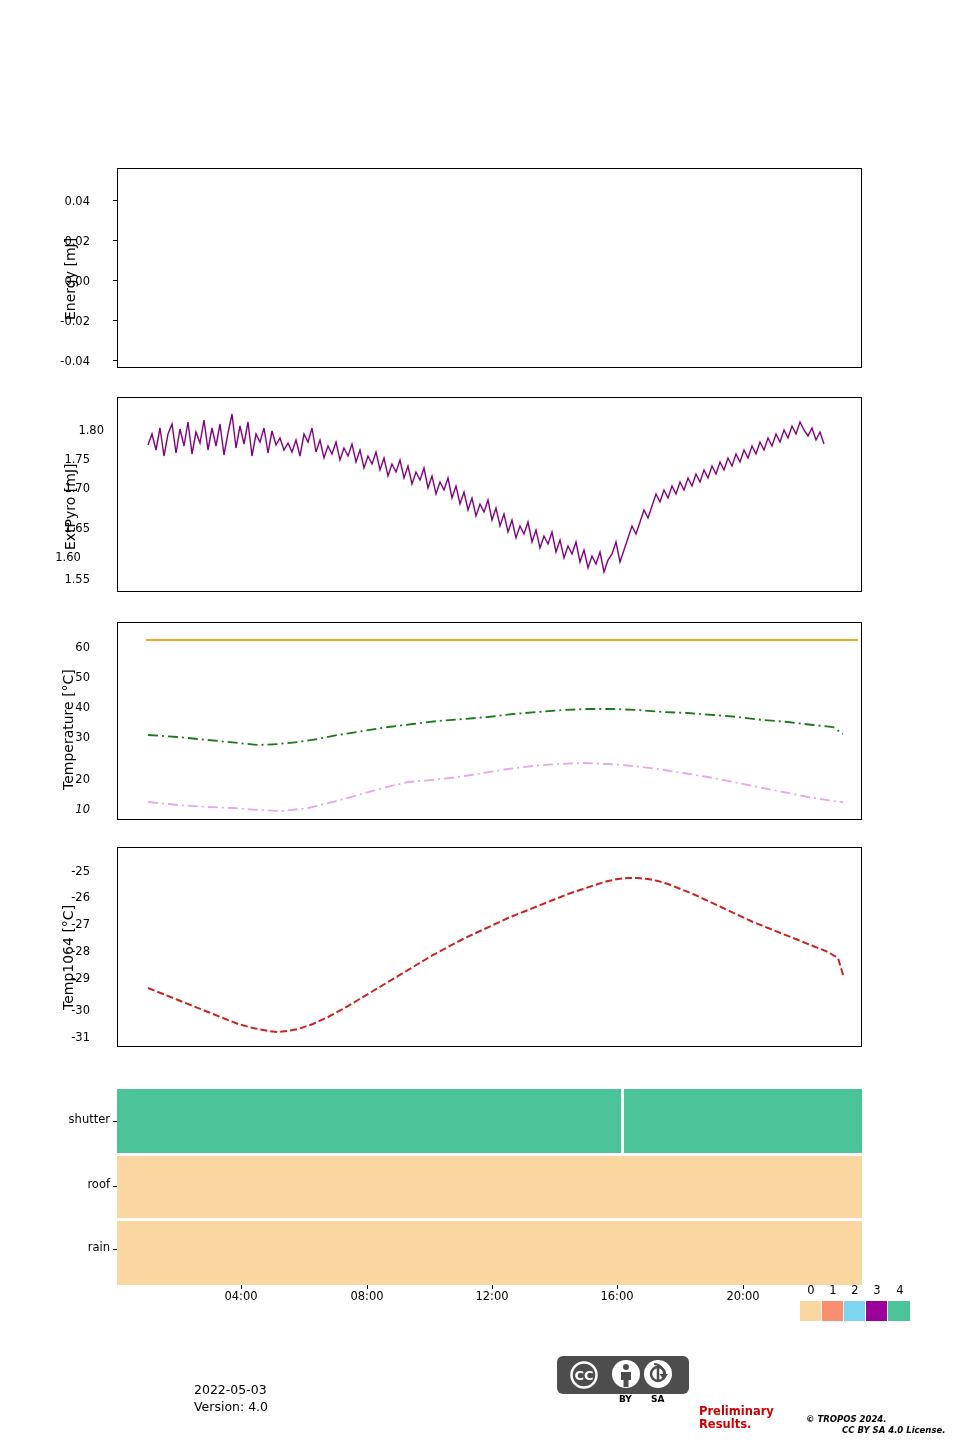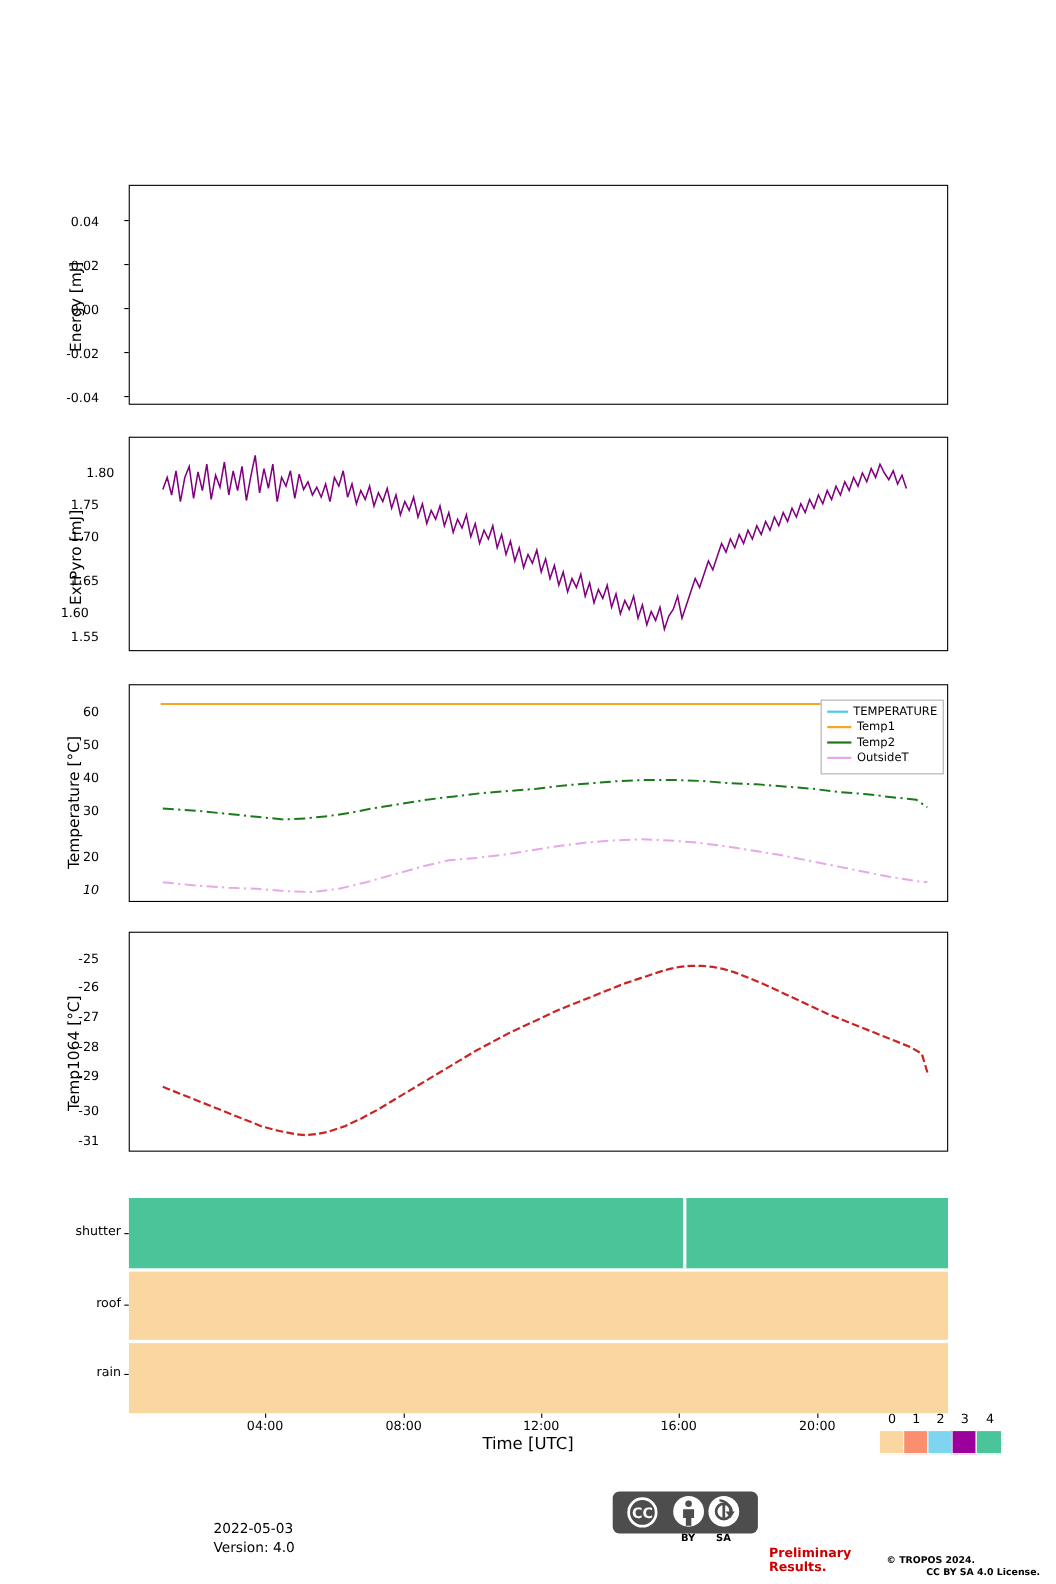--- a/index.html
+++ b/index.html
@@ -129,20 +129,21 @@
     color: #cc0000;
     font-weight: bold;
     font-size: 11.5px;
     line-height: 13px;
   }
   .copyright {
     position: absolute;
     font-weight: bold;
     font-size: 8.5px;
     line-height: 11px;
+    font-style: italic;
   }
   svg { display: block; }
 </style>
 </head>
 <body>
 
 <div class="figure">
 
 
   <div class="axes" style="left:117px; top:168px; width:745px; height:200px;">
@@ -184,38 +185,20 @@
     </svg>
   </div>
   <div class="ylabel" style="left:60px; top:790px;">Temperature [°C]</div>
   <div class="ytick" style="left:62px; top:640px; width:28px;">60</div>
   <div class="ytick" style="left:62px; top:670px; width:28px;">50</div>
   <div class="ytick" style="left:62px; top:700px; width:28px;">40</div>
   <div class="ytick" style="left:62px; top:730px; width:28px;">30</div>
   <div class="ytick" style="left:62px; top:772px; width:28px;">20</div>
   <div class="ytick" style="left:62px; top:802px; width:28px;font-style:italic;">10</div>
 
-  <div class="legend" style="left:746px; top:636px; width:112px; height:68px;">
-    <div class="legend-row">
-      <span class="legend-swatch" style="border-top-color:#4cc9e8;"></span>
-      <span class="legend-label">TEMPERATURE</span>
-    </div>
-    <div class="legend-row">
-      <span class="legend-swatch" style="border-top-color:#f5a623;"></span>
-      <span class="legend-label">Temp1</span>
-    </div>
-    <div class="legend-row">
-      <span class="legend-swatch" style="border-top-color:#1a7a1a;"></span>
-      <span class="legend-label">Temp2</span>
-    </div>
-    <div class="legend-row">
-      <span class="legend-swatch" style="border-top-color:#e6a8e6;"></span>
-      <span class="legend-label">OutsideT</span>
-    </div>
-  </div>
 
   <div class="axes" style="left:117px; top:847px; width:745px; height:200px;">
     <svg width="743" height="198" viewBox="0 0 743 198">
       <polyline fill="none" stroke="#cc2222" stroke-width="2" stroke-dasharray="7,3" points="30,140 45,146 60,152 75,158 90,164 105,170 120,176 135,180 150,183 160,184 170,183 180,181 195,176 210,169 225,161 240,152 255,143 270,134 285,125 300,116 315,107 330,99 345,91 360,84 375,77 390,70 405,64 420,58 435,52 450,46 465,41 480,36 490,33 500,31 510,30 520,30 530,31 540,33 550,36 560,40 575,46 590,53 605,60 620,67 635,74 650,80 665,86 680,92 695,98 710,104 720,110 726,130"></polyline>
     </svg>
   </div>
   <div class="ylabel" style="left:60px; top:1010px;">Temp1064 [°C]</div>
   <div class="ytick" style="left:58px; top:864px; width:32px;">-25</div>
   <div class="ytick" style="left:58px; top:890px; width:32px;">-26</div>
   <div class="ytick" style="left:58px; top:917px; width:32px;">-27</div>
@@ -244,21 +227,20 @@
   <div class="xtick" style="left:337px; top:1289px; width:60px;">08:00</div>
   <div class="xtick" style="left:462px; top:1289px; width:60px;">12:00</div>
   <div class="xtick" style="left:587px; top:1289px; width:60px;">16:00</div>
   <div class="xtick" style="left:713px; top:1289px; width:60px;">20:00</div>
   <div class="tickmark" style="left:241px; top:1285px; width:1px; height:4px;"></div>
   <div class="tickmark" style="left:367px; top:1285px; width:1px; height:4px;"></div>
   <div class="tickmark" style="left:492px; top:1285px; width:1px; height:4px;"></div>
   <div class="tickmark" style="left:617px; top:1285px; width:1px; height:4px;"></div>
   <div class="tickmark" style="left:743px; top:1285px; width:1px; height:4px;"></div>
 
-  <div class="xlabel" style="left:0; top:1303px;">Time [UTC]</div>
 
   <div style="position:absolute; left:799px; top:1300px; width:112px; height:22px;">
     <div class="cbar-cell" style="left:0; top:0; width:23px; height:22px; background:#fad7a0;"></div>
     <div class="cbar-cell" style="left:22px; top:0; width:23px; height:22px; background:#f98f6f;"></div>
     <div class="cbar-cell" style="left:44px; top:0; width:23px; height:22px; background:#7fd4f0;"></div>
     <div class="cbar-cell" style="left:66px; top:0; width:23px; height:22px; background:#9b009b;"></div>
     <div class="cbar-cell" style="left:88px; top:0; width:24px; height:22px; background:#4cc49a;"></div>
   </div>
   <div class="cbar-tick" style="left:801px; top:1283px;">0</div>
   <div class="cbar-tick" style="left:823px; top:1283px;">1</div>

